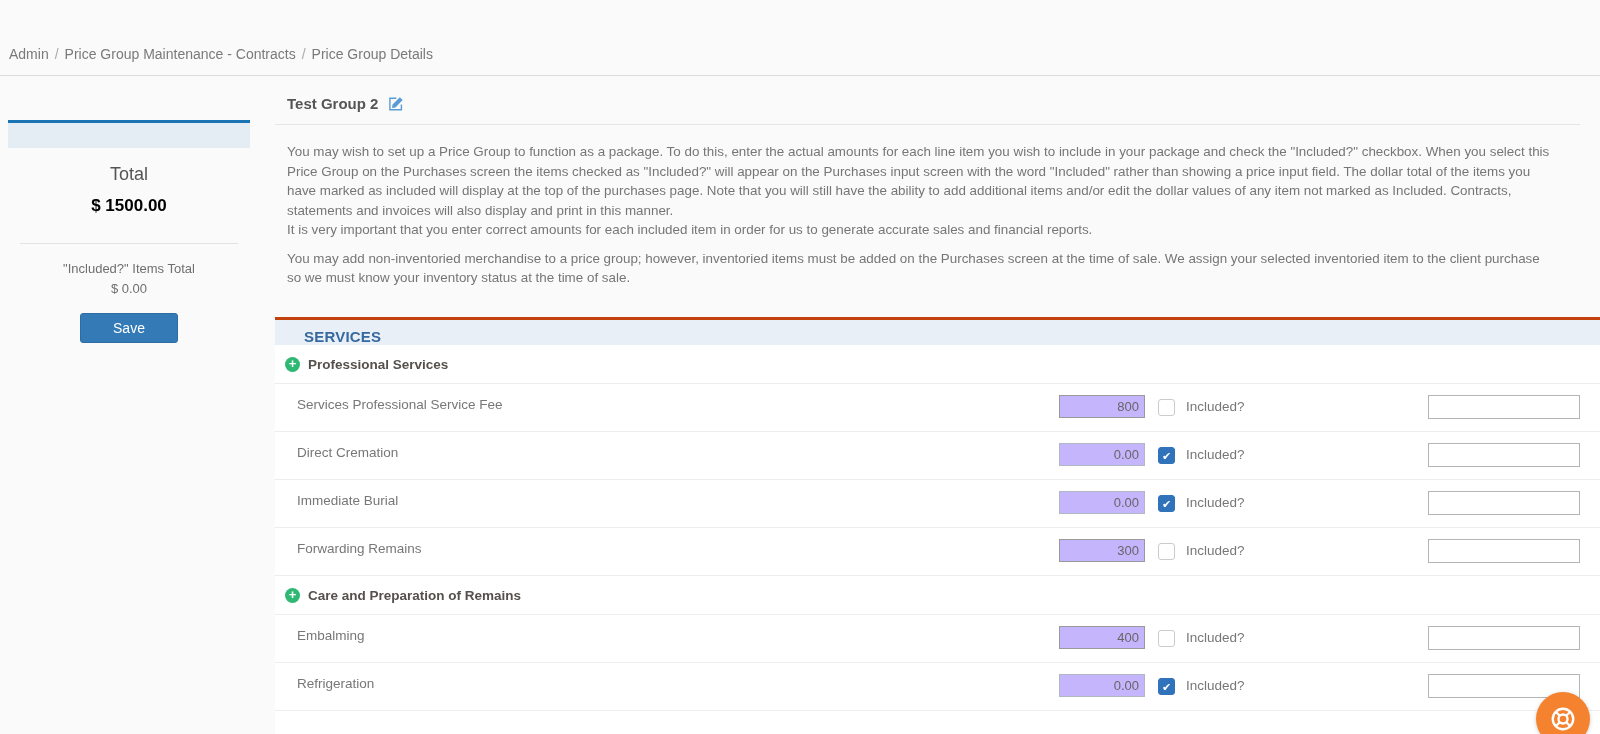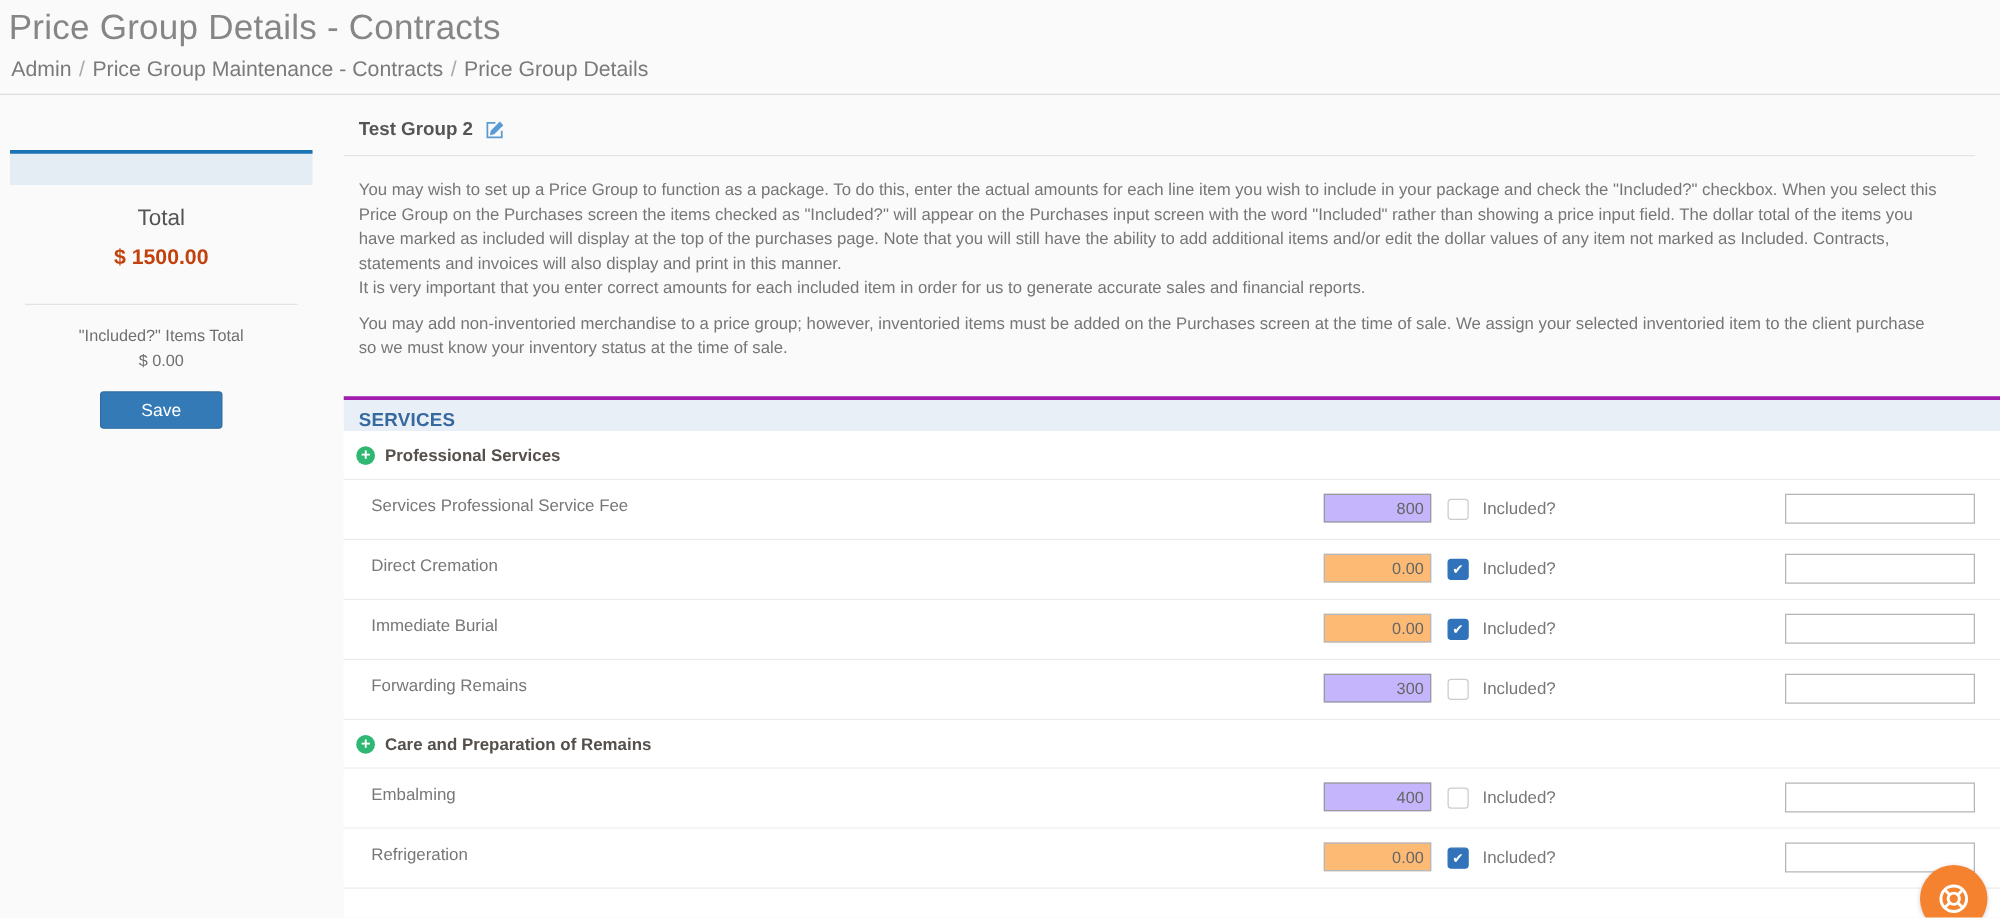--- a/index.html
+++ b/index.html
@@ -6,80 +6,79 @@
   html,body { width:1600px; height:734px; overflow:hidden; }
   body {
     font-family:"Liberation Sans","DejaVu Sans",sans-serif;
     background:#fafafa; position:relative; color:#555;
   }
   
   .page-header { position:absolute; top:0; left:0; width:1600px; height:76px;
     border-bottom:1px solid #ddd; background:#fafafa; }
   .page-title { position:absolute; top:6px; left:7px; font-size:28px; font-weight:400;
     color:#868686; letter-spacing:.2px; }
-  .breadcrumb { position:absolute; top:46px; left:9px; font-size:17px; color:#7a7a7a; }
+  .breadcrumb { position:absolute; top:46px; left:9px; font-size:14px; color:#7a7a7a; }
   .breadcrumb .crumb { color:#7a7a7a; cursor:pointer; }
   .breadcrumb .sep { color:#aaa; margin:0 6px; }
   
   .sidebar { position:absolute; top:120px; left:8px; width:242px; text-align:center; }
   .sidebar-band { height:28px; background:#e4ecf4; border-top:3px solid #1a74b4; }
   .total-label { margin-top:16px; font-size:18px; color:#555; }
-  .total-value { margin-top:11px; font-size:17px; font-weight:700; color:#c2410c; }
+  .total-value { margin-top:11px; font-size:17px; font-weight:700; color:#000000; }
   .sidebar-divider { margin:27px 12px 0 12px; border:none; border-top:1px solid #e3e3e3; }
   .inc-label { margin-top:17px; font-size:13px; color:#6f6f6f; }
   .inc-value { margin-top:5px; font-size:13px; color:#6f6f6f; }
   .save-btn { margin-top:17px; background:#337ab7; color:#fff; border:1px solid #2e6da4;
     border-radius:3px; padding:6px 32px; font-size:14px; cursor:pointer;
     font-family:inherit; }
   
   .main { position:absolute; top:90px; left:275px; width:1325px; bottom:0; }
   .group-title-row { display:flex; align-items:flex-end; gap:10px; padding-left:12px;
     font-size:15px; font-weight:600; color:#555; height:22px; }
   .edit-icon { display:inline-flex; cursor:pointer; margin-top:2px; }
   .group-divider { margin:12px 20px 0 0; border:none; border-top:1px solid #e5e5e5; }
   .desc { margin:17px 50px 0 12px; font-size:13.4px; line-height:1.46; color:#767676;
     white-space:pre-line; }
   .desc + .desc { margin-top:9px; }
   
   .services-panel { position:absolute; top:227px; left:0; right:0; bottom:0; background:#fff; }
-  .services-header { height:28px; border-top:3px solid #a21caf; background:#e9eff6;
-    color:#35699f; font-size:15px; font-weight:700; padding:8px 0 0 12px;
+  .services-header { height:28px; border-top:3px solid #c2410c; background:#e9eff6;
+    color:#35699f; font-size:15px; font-weight:700; padding:8px 0 0 29px;
     letter-spacing:.2px; }
   .category-row { height:39px; border-bottom:1px solid #ededed; display:flex;
     align-items:center; gap:8px; padding-left:10px; background:#fff; }
   .plus-icon { width:15px; height:15px; border-radius:50%; background:#2eb873; color:#fff;
     font-size:13px; font-weight:700; line-height:14px; text-align:center; cursor:pointer;
     flex:0 0 auto; }
   .category-name { font-size:13.5px; font-weight:700; color:#55504b; }
   .item-row { height:48px; border-bottom:1px solid #ededed; position:relative; background:#fff; }
   .item-label { position:absolute; left:22px; top:13px; font-size:13.5px; color:#777; }
   .amount-input { position:absolute; left:784px; top:11px; width:86px; height:23px;
     border:1px solid #9a9a9a; background:#c4b5fd; text-align:right; padding-right:5px;
     font-size:13px; color:#666; font-family:inherit; }
-  .amount-input.locked { background:#fdba74; border-color:#b0b8c2; }
+  .amount-input.locked { background:#c4b5fd; border-color:#b0b8c2; }
   .inc-checkbox { position:absolute; left:883px; top:15px; width:17px; height:17px;
     border:1px solid #cbcbcb; border-radius:3px; background:#fff; cursor:pointer;
     text-align:center; }
   .inc-checkbox.checked { background:#3073bb; border-color:#3073bb; color:#fff;
     font-size:11px; line-height:16px; }
   .inc-checkbox .mark { pointer-events:none; }
   .included-label { position:absolute; left:911px; top:15px; font-size:13.5px; color:#777; }
   .aux-input { position:absolute; left:1153px; top:11px; width:152px; height:24px;
     border:1px solid #b5b5b5; background:#fff; font-family:inherit; font-size:13px;
     color:#666; padding:0 5px; }
   
   .help-fab { position:absolute; left:1536px; top:692px; width:54px; height:54px;
     border-radius:50%; background:#f5822f; border:none; cursor:pointer; z-index:10;
     display:flex; align-items:center; justify-content:center; box-shadow:0 1px 4px rgba(0,0,0,.2); }
 </style>
 </head>
 <body>
 
 <header class="page-header">
-  <h1 class="page-title">Price Group Details - Contracts</h1>
   <nav class="breadcrumb"><span class="crumb">Admin</span><span class="sep">/</span><span class="crumb">Price Group Maintenance - Contracts</span><span class="sep">/</span><span class="crumb">Price Group Details</span></nav>
 </header>
 
 <aside class="sidebar">
   <div class="sidebar-band"></div>
   <div class="total-label">Total</div>
   <div class="total-value">$ 1500.00</div>
   <hr class="sidebar-divider">
   <div class="inc-label">"Included?" Items Total</div>
   <div class="inc-value">$ 0.00</div>

